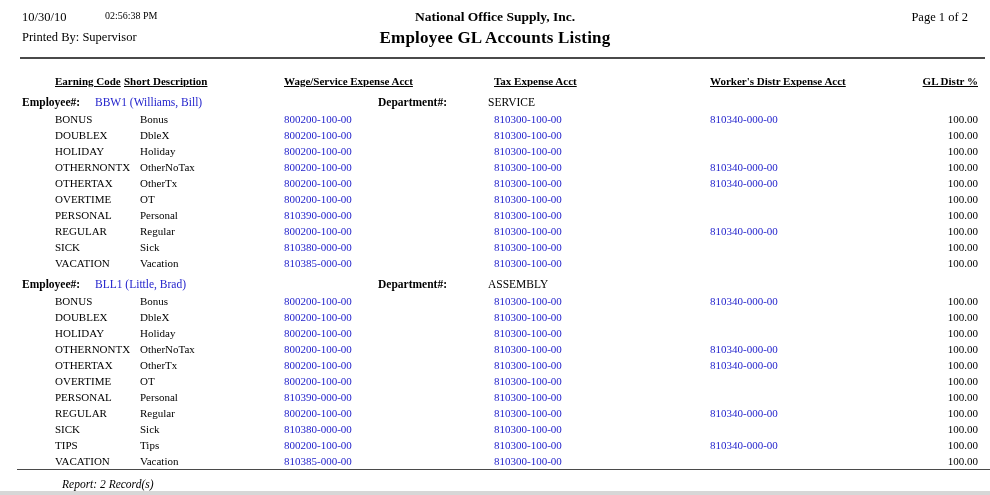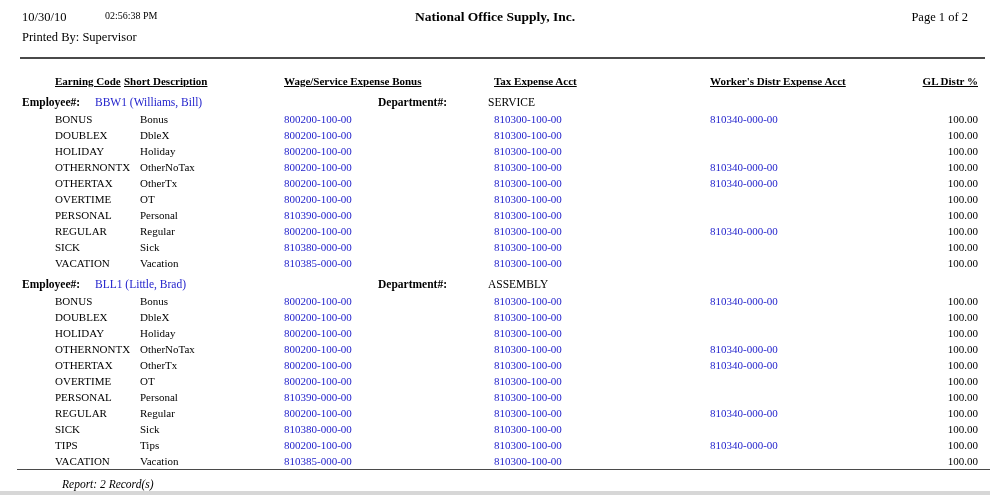--- a/index.html
+++ b/index.html
@@ -48,28 +48,29 @@
 </style>
 </head>
 <body>
 
 <div class="page">
 
   <span class="hdr-date">10/30/10</span>
   <span class="hdr-time">02:56:38 PM</span>
   <span class="hdr-printedby">Printed By: Supervisor</span>
   <div class="hdr-company">National Office Supply, Inc.</div>
+  <div class="hdr-title">Employee GL Accounts Listing</div>
   <span class="hdr-page">Page 1 of  2</span>
 
   <div class="rule-top"></div>
 
   <div class="colhead">
     <span class="h-code">Earning Code</span>
     <span class="h-desc">Short Description</span>
-    <span class="h-wage">Wage/Service Expense Bonus</span>
+    <span class="h-wage">Wage/Service Expense Acct</span>
     <span class="h-tax">Tax Expense Acct</span>
     <span class="h-wc">Worker's Distr Expense Acct</span>
     <span class="h-gl">GL Distr %</span>
   </div>
 
   <div class="report-body">
       <div class="group">
         <div class="group-hdr">
           <span class="g-emp-lbl">Employee#:</span>
           <span class="g-emp-val blue">BBW1 (Williams, Bill)</span>

